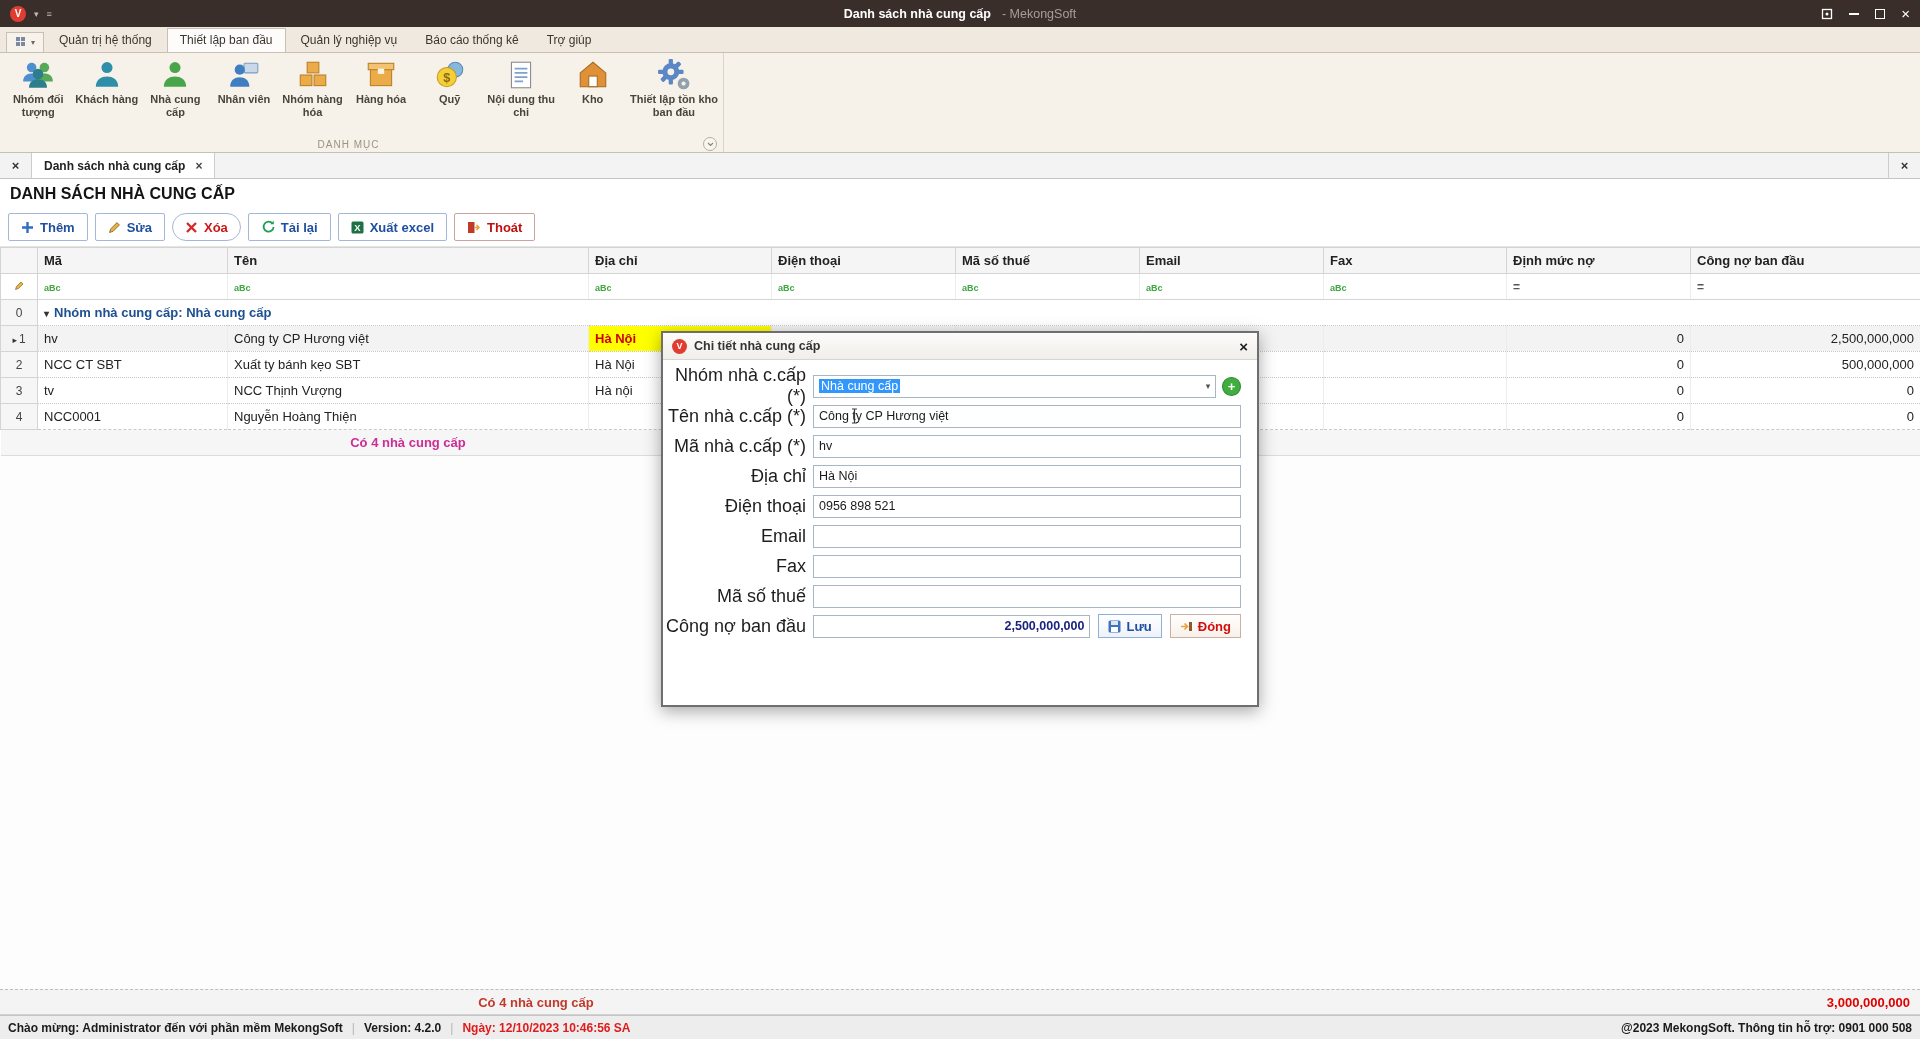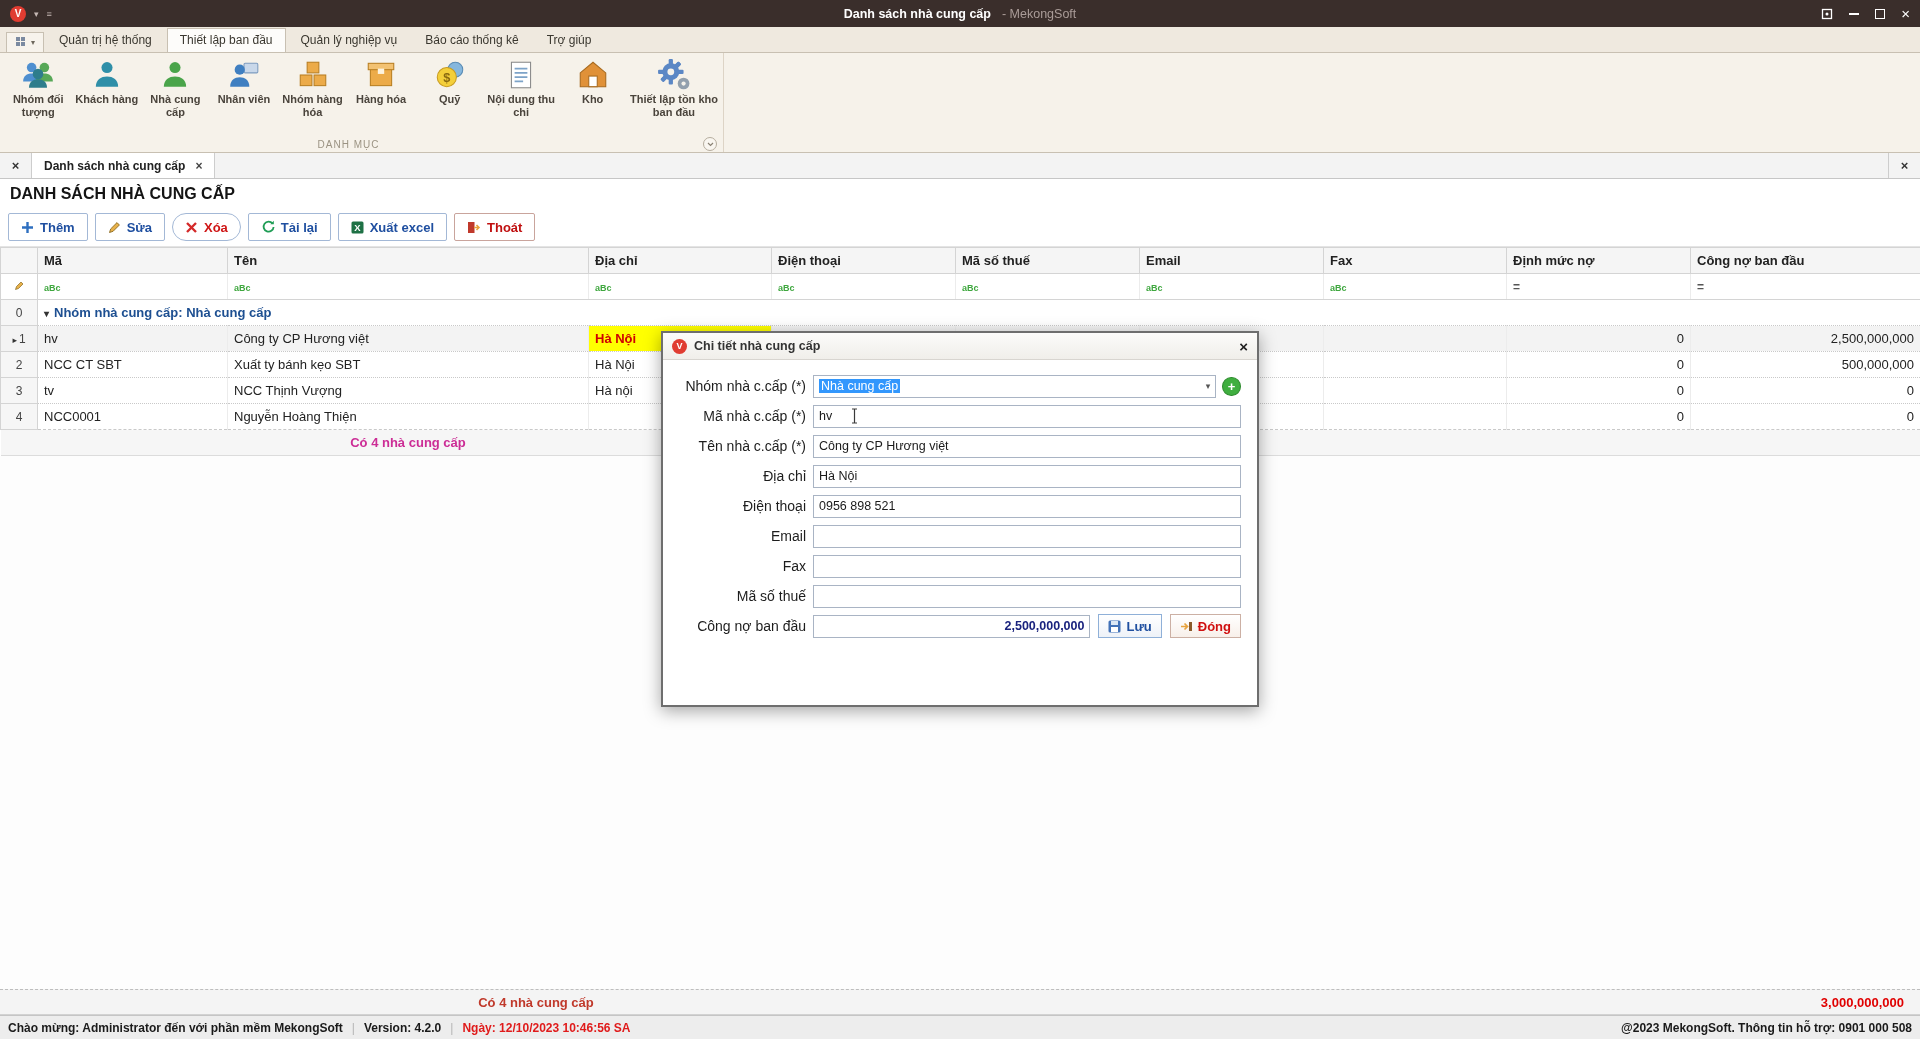--- a/index.html
+++ b/index.html
@@ -65,35 +65,35 @@
   .grid tr.gfooter td.cnt { text-align:center; color:#cc2d96; font-weight:bold; }
   .abc { font-size:9px; font-weight:bold; color:#3fa73f; letter-spacing:0; }
   .eq { font-size:12px; font-weight:bold; color:#555; }
   .cur-arrow { color:#333; font-size:9px; margin-right:2px; }
 
   .grid-spacer { flex:1 1 auto; background:#fdfdfd; }
 
   
   .botsum { height:26px; background:#f4f4f4; border-top:1px dashed #bdbdbd; border-bottom:1px solid #d2d2d2; position:relative; flex:0 0 auto; }
   .botsum .cnt { position:absolute; left:431px; width:210px; top:5px; text-align:center; font-weight:bold; color:#c0392b; font-size:13px; }
-  .botsum .tot { position:absolute; right:16px; top:5px; font-weight:bold; color:#e00000; font-size:13px;margin-left:24px; }
+  .botsum .tot { position:absolute; right:10px; top:5px; font-weight:bold; color:#e00000; font-size:13px;margin-left:24px; }
   .statusbar { height:24px; background:#ededed; border-top:1px solid #c5c5c5; display:flex; align-items:center; padding:0 8px; font-size:12px; color:#1a1a1a; flex:0 0 auto; }
   .statusbar .sep { color:#b5b5b5; margin:0 9px; }
   .statusbar .b { font-weight:bold; }
   .statusbar .date { font-weight:bold; color:#e01b1b; }
   .statusbar .right { margin-left:auto; font-weight:bold; }
 
   
   .dialog { position:absolute; left:661px; top:331px; width:598px; height:376px; background:#fff; border:2px solid #6e6e6e; box-shadow:0 4px 16px rgba(0,0,0,.35); z-index:50; }
   .dlg-title { height:27px; display:flex; align-items:center; gap:7px; padding:0 9px; background:linear-gradient(#fcfbfa,#f0eeea); border-bottom:1px solid #d8d5d0; font-size:12.5px; font-weight:bold; color:#333; }
   .dlg-logo { width:15px; height:15px; border-radius:50%; background:#e03c31; color:#fff; font-size:9px; font-weight:bold; text-align:center; line-height:15px; }
   .dlg-close { margin-left:auto; font-size:15px; font-weight:bold; color:#222; }
   .dlg-body { padding:14px 16px 0 0; }
   .frow { display:flex; align-items:center; margin-bottom:6px; height:24px; }
-  .flabel { width:150px; text-align:right; padding-right:7px; font-size:14px; color:#1d1d1d; flex:0 0 auto; }
+  .flabel { width:150px; text-align:right; padding-right:7px; font-size:18px; color:#1d1d1d; flex:0 0 auto; }
   .finput { width:436px; height:23px; border:1px solid #a9b4c4; padding:0 5px; font-size:12.5px; font-family:"Liberation Sans", sans-serif; color:#1a1a1a; background:#fff; }
   .finput.money { width:285px; text-align:right; font-weight:bold; color:#1a237e; }
   .combo { width:411px; height:23px; border:1px solid #a9b4c4; display:flex; align-items:center; padding:0 5px; background:#fff; }
   .combo-sel { background:#3297fd; color:#fff; font-size:12.5px; padding:0 2px; }
   .combo-caret { margin-left:auto; color:#555; font-size:9px; }
   .add-btn { width:19px; height:19px; margin-left:6px; border-radius:50%; background:#3fae3f; border:1px solid #2e8b2e; color:#fff; display:flex; align-items:center; justify-content:center; font-size:13px; font-weight:bold; line-height:1; }
   .dbtn { display:inline-flex; align-items:center; gap:5px; height:24px; padding:0 9px; font-size:13px; font-weight:bold; background:linear-gradient(#ffffff,#eef2f8); border:1px solid #8fb0d8; margin-left:8px; cursor:default; }
   .dbtn.save { color:#1f4fa0; }
   .dbtn.close { color:#d01010; border-color:#ccb0a4; background:linear-gradient(#fff,#f8f0ea); }
 
@@ -428,26 +428,26 @@
     <div class="dlg-body">
       <div class="frow">
         <span class="flabel">Nhóm nhà c.cấp (*)</span>
         <span class="combo">
           <span class="combo-sel">Nhà cung cấp</span>
           <span class="combo-caret">▾</span>
         </span>
         <span class="add-btn">+</span>
       </div>
       <div class="frow">
+        <span class="flabel">Tên nhà c.cấp (*)</span>
+        <input class="finput" value="Công ty CP Hương việt" style="">
+      </div>
+      <div class="frow">
         <span class="flabel">Mã nhà c.cấp (*)</span>
         <input class="finput" value="hv" style="">
-      </div>
-      <div class="frow">
-        <span class="flabel">Tên nhà c.cấp (*)</span>
-        <input class="finput" value="Công ty CP Hương việt" style="">
       </div>
       <div class="frow">
         <span class="flabel">Địa chỉ</span>
         <input class="finput" value="Hà Nội" style="">
       </div>
       <div class="frow">
         <span class="flabel">Điện thoại</span>
         <input class="finput" value="0956 898 521" style="">
       </div>
       <div class="frow">

